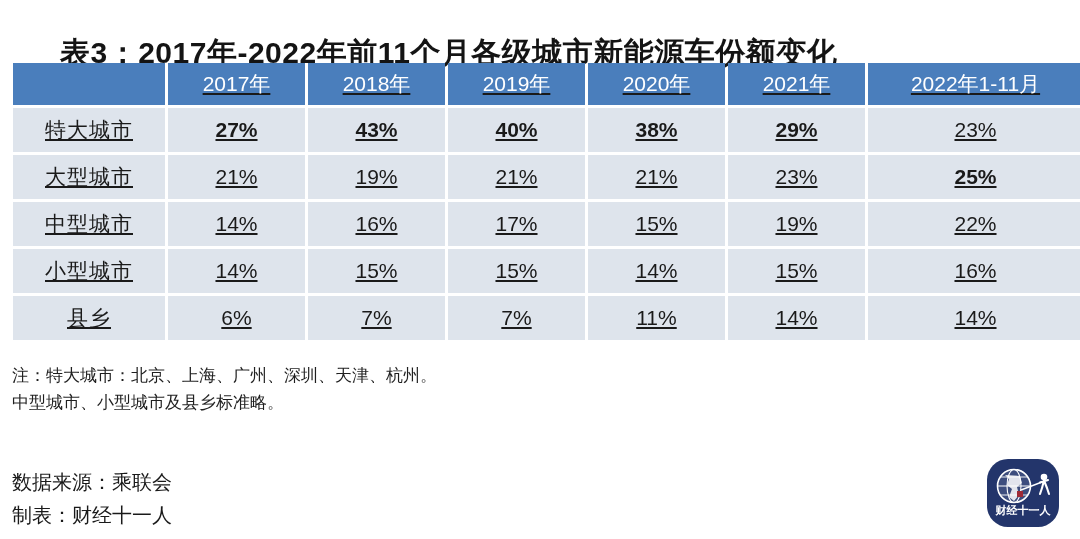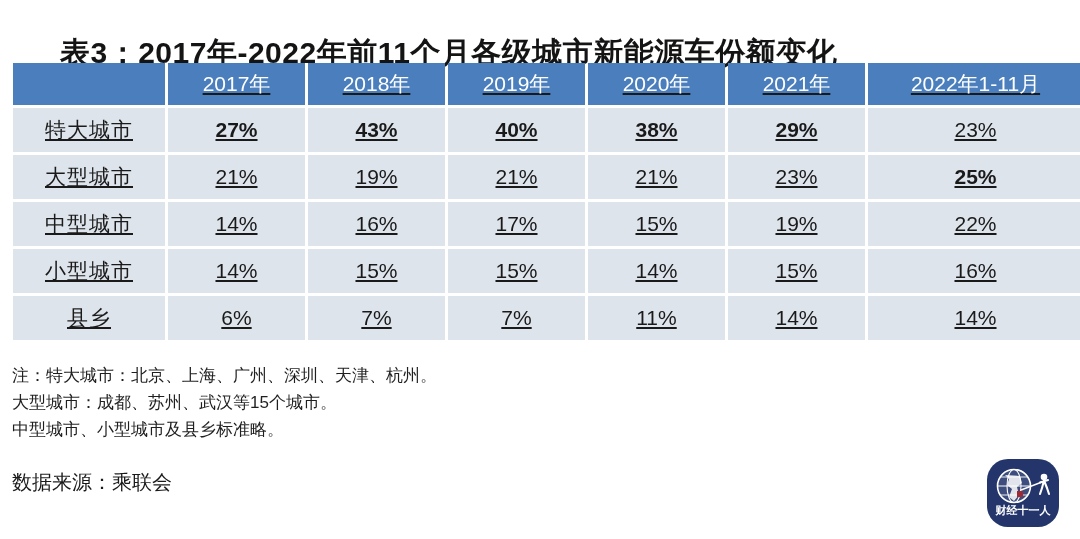--- a/index.html
+++ b/index.html
@@ -204,26 +204,26 @@
         <td>11%</td>
         <td>14%</td>
         <td>14%</td>
       </tr>
     </tbody>
   </table>
 </div>
 
 <div class="notes">
   <div class="note-line">注：特大城市：北京、上海、广州、深圳、天津、杭州。</div>
-  <div class="note-line">大型城市：成都、苏州、武汉等15个城市。</div>
   <div class="note-line">中型城市、小型城市及县乡标准略。</div>
 </div>
 
 <div class="sources">
   <div class="src-line">数据来源：乘联会</div>
+  <div class="src-line">制表：财经十一人</div>
 </div>
 
 <div class="logo">
   <svg width="72" height="68" viewBox="0 0 72 68">
     <circle cx="27" cy="27" r="17" fill="#ffffff" opacity="0.12"></circle>
     <circle cx="27" cy="27" r="16.5" fill="none" stroke="#ffffff" stroke-width="1.6"></circle>
     <ellipse cx="27" cy="27" rx="7" ry="16.5" fill="none" stroke="#ffffff" stroke-width="1.1"></ellipse>
     <line x1="10.5" y1="27" x2="43.5" y2="27" stroke="#ffffff" stroke-width="1.1"></line>
     <line x1="13" y1="18" x2="41" y2="18" stroke="#ffffff" stroke-width="0.9"></line>
     <line x1="13" y1="36" x2="41" y2="36" stroke="#ffffff" stroke-width="0.9"></line>

